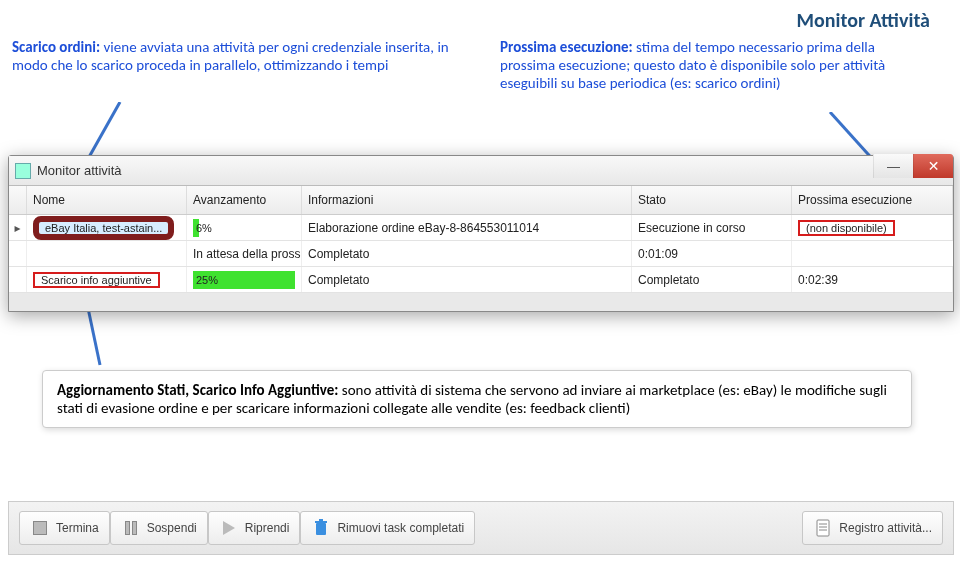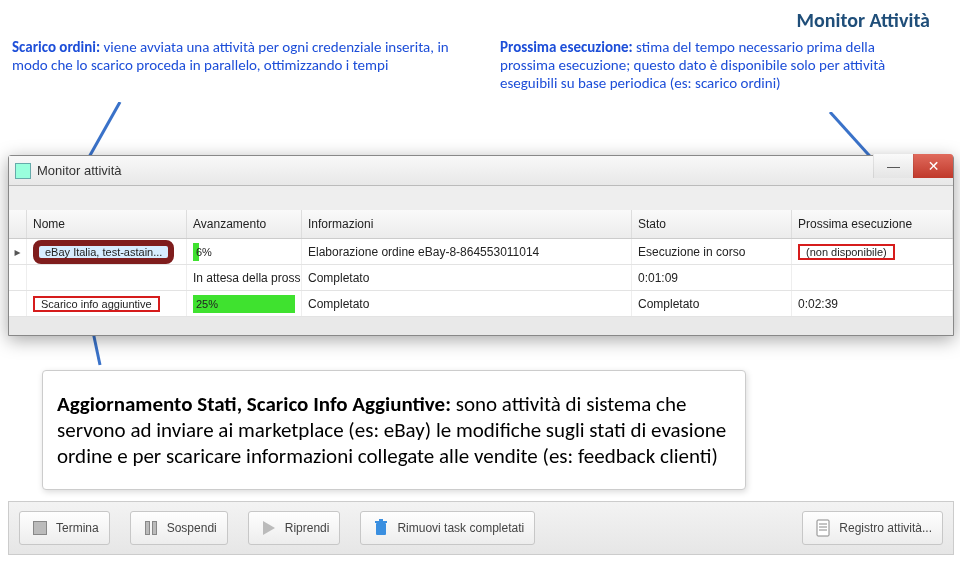--- a/index.html
+++ b/index.html
@@ -26,26 +26,26 @@
     font-size: 15px;
     line-height: 1.2;
   }
   .annotation b { font-weight: bold; }
   .ann-left { left: 12px; top: 38px; width: 440px; }
   .ann-right { left: 500px; top: 38px; width: 430px; }
   .ann-bottom {
     position: absolute;
     left: 42px;
     top: 370px;
-    width: 704px;
+    width: 870px;
     background: #fff;
     border: 1px solid #ccc;
     border-radius: 4px;
-    padding: 20px 14px;
-    font-size: 21px;
+    padding: 10px 14px;
+    font-size: 15px;
     box-shadow: 1px 2px 6px rgba(0,0,0,0.15);
   }
   svg.arrow { position: absolute; }
   .window {
     position: absolute;
     left: 8px;
     top: 155px;
     width: 946px;
     background: #eee;
     border: 1px solid #888;
@@ -81,21 +81,21 @@
   .grid {
     background: #fff;
     font-family: "Segoe UI", Arial, sans-serif;
     font-size: 12px;
     color: #222;
   }
   .ghead, .grow {
     display: grid;
     grid-template-columns: 18px 160px 115px 330px 160px 1fr;
   }
-  .ghead { background: linear-gradient(#fafafa,#ececec); border-bottom: 1px solid #ccc; margin-top: 24px; }
+  .ghead { background: linear-gradient(#fafafa,#ececec); border-bottom: 1px solid #ccc; }
   .ghead > div {
     padding: 7px 6px;
     border-right: 1px solid #ddd;
     white-space: nowrap;
     overflow: hidden;
   }
   .grow { border-bottom: 1px solid #e3e3e3; height: 26px; }
   .grow > div { padding: 4px 6px; border-right: 1px solid #eee; white-space: nowrap; overflow: hidden; display: flex; align-items: center; }
   .rowmark { justify-content: center; color: #555; }
   .outline-blue {
@@ -125,21 +125,20 @@
     position: absolute;
     left: 8px;
     bottom: 30px;
     width: 946px;
     height: 54px;
     background: linear-gradient(#f3f3f3,#e6e6e6);
     border: 1px solid #ccc;
     display: flex;
     align-items: center;
     padding: 0 10px;
-    gap: 20px;
   }
   .fbtn {
     display: flex;
     align-items: center;
     gap: 6px;
     padding: 6px 10px;
     border: 1px solid #c7c7c7;
     border-radius: 3px;
     background: linear-gradient(#fefefe,#ededed);
     font-family: "Segoe UI", Arial, sans-serif;

